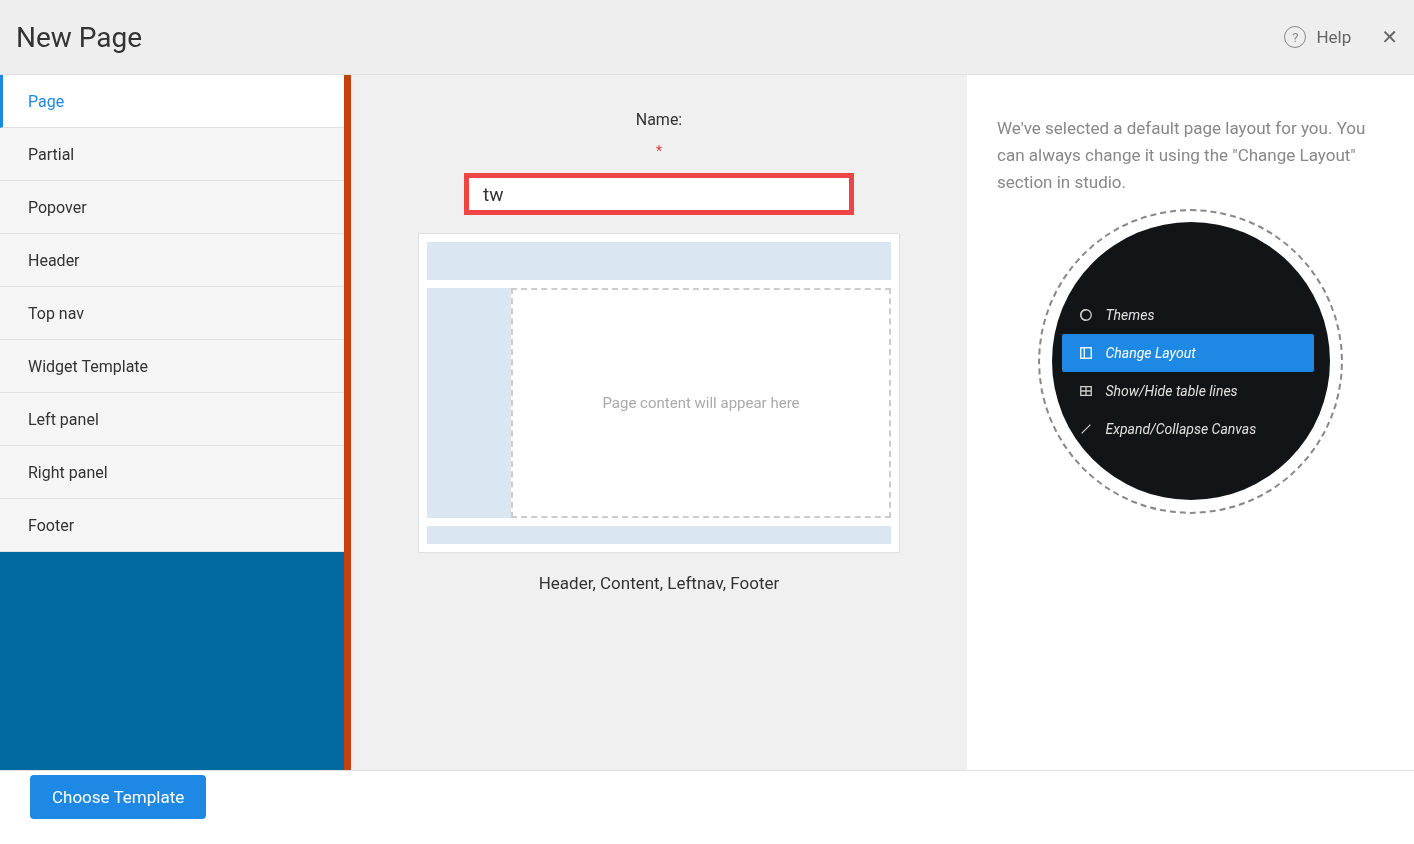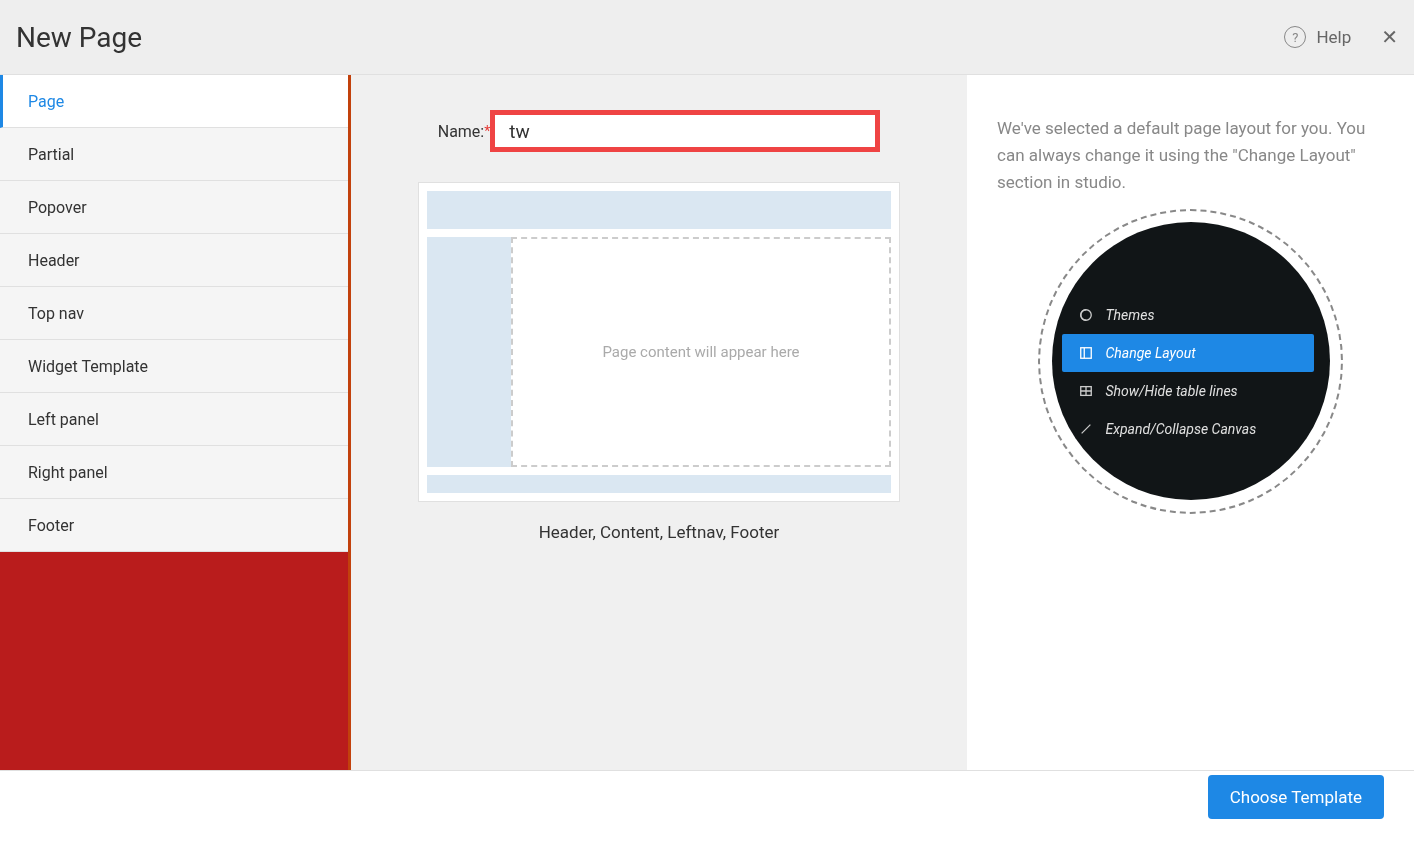--- a/index.html
+++ b/index.html
@@ -73,22 +73,22 @@
 
     
     .main {
       display: flex;
       height: calc(100% - 75px - 74px);
     }
 
     
     .sidebar {
       width: 351px;
-      background: #b91c1c;
-      border-right: 3px solid #c2410c;
+      background: #0369a1;
+      border-right: 7px solid #c2410c;
     }
 
     .sidebar-item {
       height: 53px;
       display: flex;
       align-items: center;
       padding: 0 28px;
       font-size: 16px;
       color: #333;
       border-bottom: 1px solid #e0e0e0;
@@ -115,22 +115,24 @@
       padding: 40px 0 40px 0;
       display: flex;
       flex-direction: column;
       align-items: center;
       background: #f0f0f0;
     }
 
     .name-row {
       display: flex;
       align-items: center;
+      gap: 14px;
       margin-top: -5px;
-      margin-bottom: 30px;
+      margin-bottom: 18px;
+      flex-direction: column;
     }
 
     .name-label {
       font-size: 16px;
       color: #333;
     }
 
     .required-star {
       color: #e53935;
       font-size: 14px;
@@ -272,21 +274,21 @@
       width: 14px;
       height: 14px;
     }
 
     
     .footer {
       height: 52px;
       border-top: 1px solid #e0e0e0;
       display: flex;
       align-items: center;
-      justify-content: flex-end;
+      justify-content: flex-start;
       padding: 0 30px;
       background: #fff;
     }
 
     .choose-template-btn {
       height: 44px;
       padding: 0 22px;
       background: #1e88e5;
       color: #fff;
       border: none;

